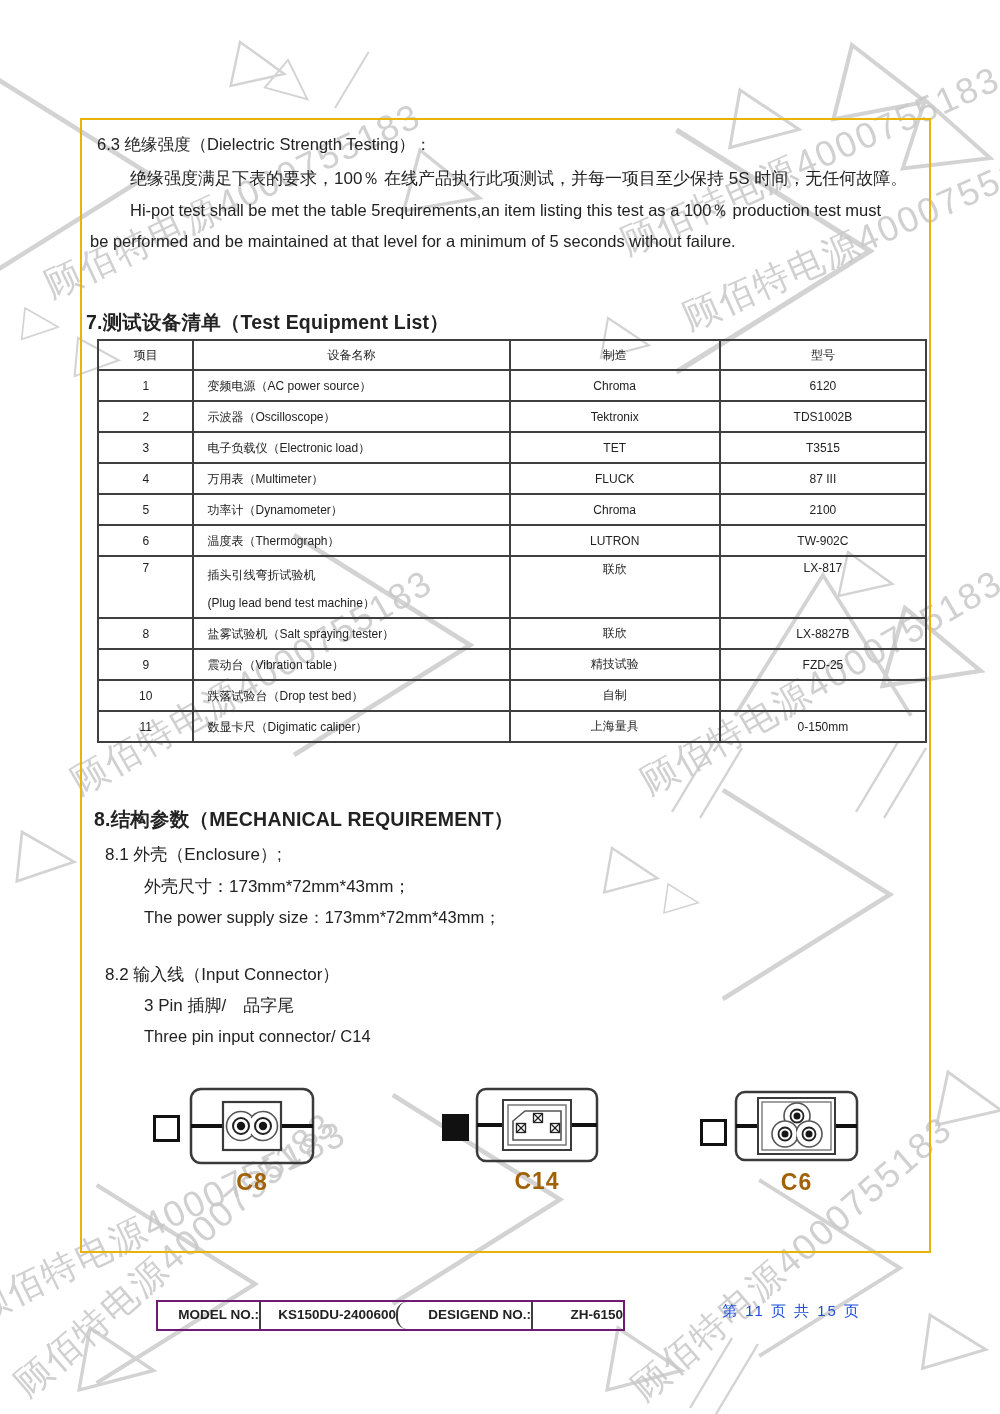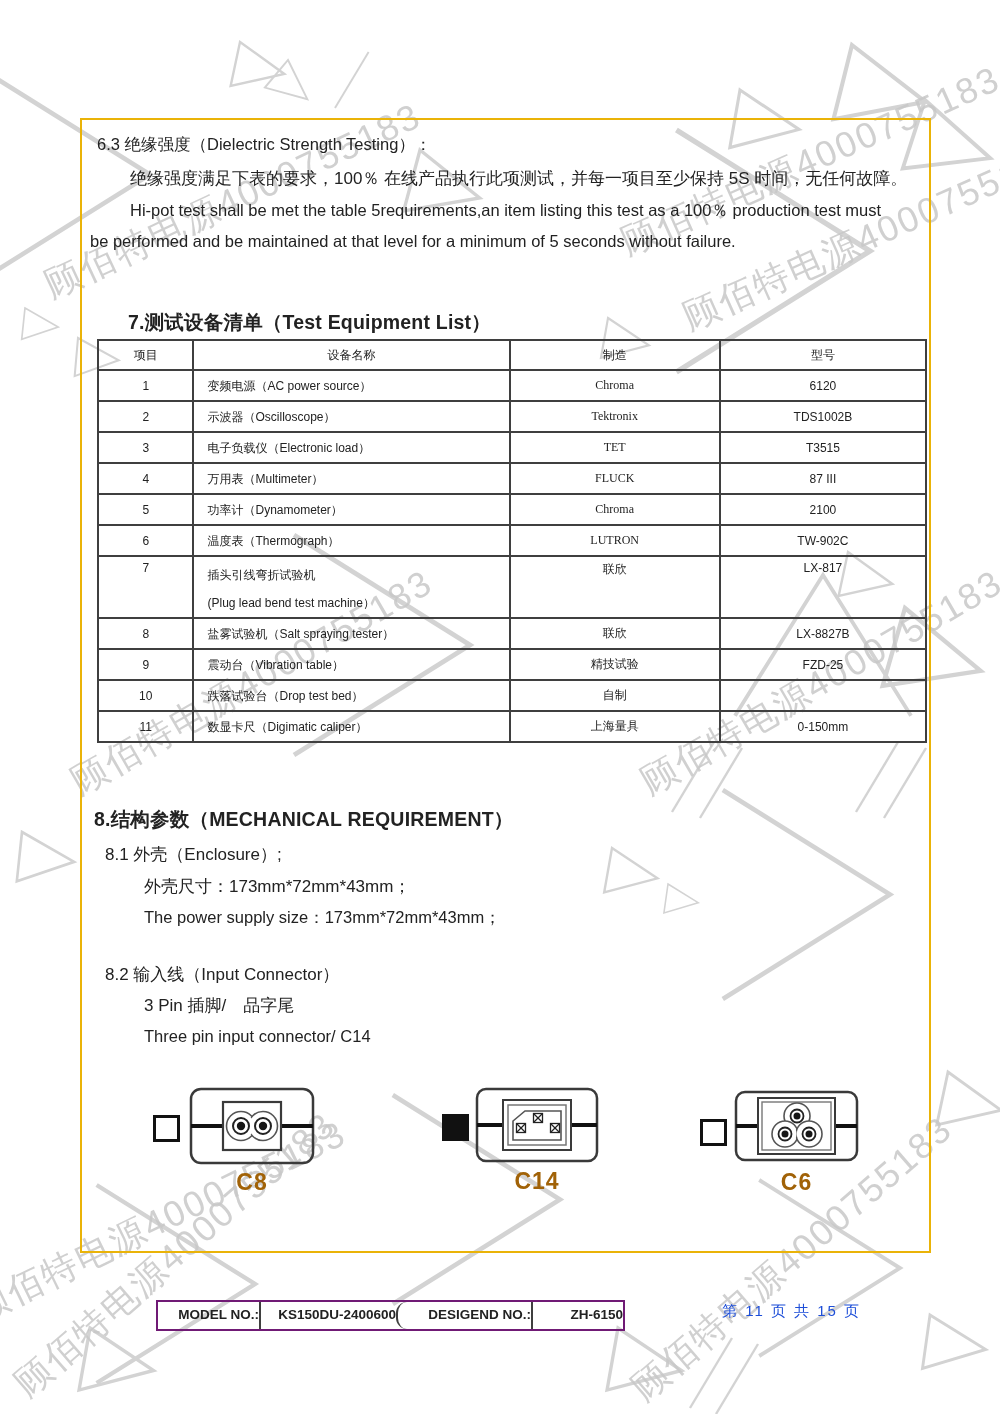--- a/index.html
+++ b/index.html
@@ -29,21 +29,21 @@
     padding:0;vertical-align:middle;background:transparent;
   }
   table.equip tr{height:31px;}
   table.equip tr.head{height:30px;}
   table.equip tr.tall{height:62px;}
   table.equip tr.tall td{vertical-align:top;padding-top:4px;}
   .c-no{width:11.4%;text-align:center;}
   .c-name{width:38.3%;text-align:left;}
   .c-name div{padding-left:13px;line-height:28px;}
   table.equip th.c-name{text-align:center;border-radius:8px;}
-  .c-mfr{width:25.4%;text-align:center;font-family:Liberation Serif, serif;}
+  .c-mfr{width:25.4%;text-align:center;}
   .c-model{width:24.9%;text-align:center;}
   
   .conn-group{position:absolute;width:170px;height:115px;}
   .conn-checkbox{position:absolute;width:21px;height:21px;border:3px solid #111;background:#fff;}
   .conn-checkbox.checked{background:#111;border-color:#111;}
   .conn-svg{position:absolute;}
   .conn-label{position:absolute;font-size:23px;font-weight:bold;text-align:center;color:#a16207;letter-spacing:1px;}
   
   .footer-table{position:absolute;left:156px;top:1300px;height:27px;display:flex;z-index:2;
     border:2px solid #701a75;background:transparent;text-align:right;}
@@ -116,21 +116,21 @@
     </g>
   </svg>
 
   <div class="content-box">
 
     <div class="abs t16" style="left:15px;top:13px;">6.3 绝缘强度（Dielectric Strength Testing）：</div>
     <div class="abs line-cn" style="left:48px;top:47px;">绝缘强度满足下表的要求，100％ 在线产品执行此项测试，并每一项目至少保持 5S 时间，无任何故障。</div>
     <div class="abs t16" style="left:48px;top:79px;">Hi-pot test shall be met the table 5requirements,an item listing this test as a 100％ production test must</div>
     <div class="abs t16" style="left:8px;top:110px;">be performed and be maintained at that level for a minimum of 5 seconds without failure.</div>
 
-    <div class="abs h-sec" style="left:4px;top:189px;margin-left:42px;">7.测试设备清单（Test Equipment List）</div>
+    <div class="abs h-sec" style="left:4px;top:189px;">7.测试设备清单（Test Equipment List）</div>
 
     <table class="equip">
       <thead>
         <tr class="head">
           <th class="c-no">项目</th>
           <th class="c-name">设备名称</th>
           <th class="c-mfr">制造</th>
           <th class="c-model">型号</th>
         </tr>
       </thead>

